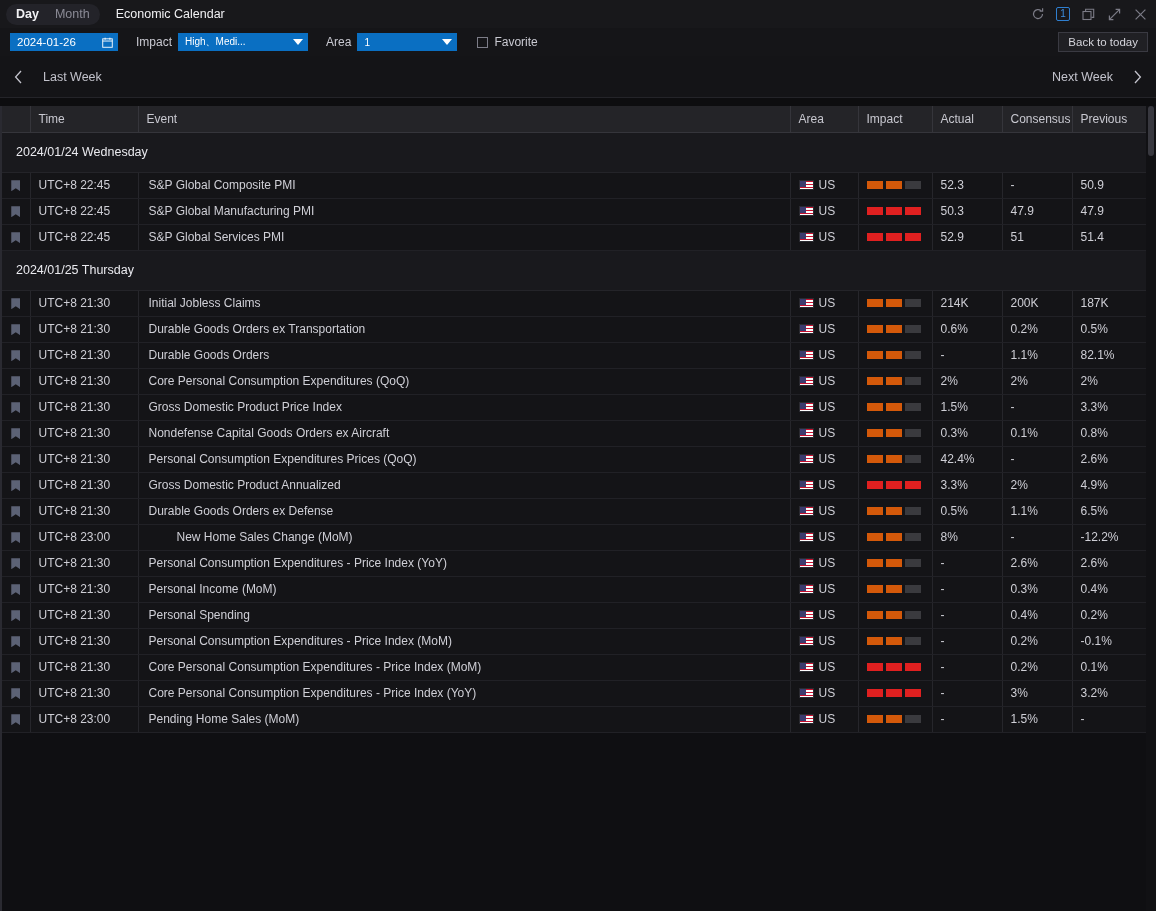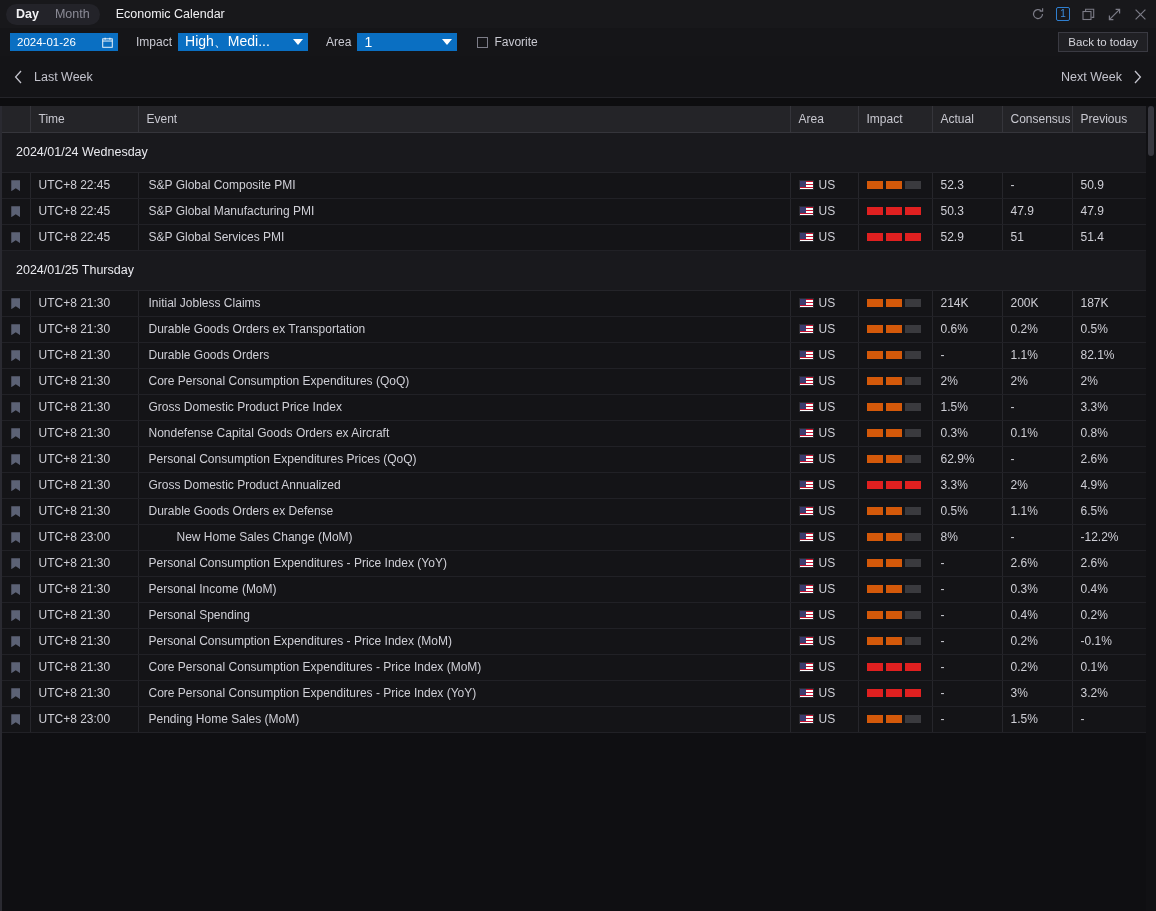--- a/index.html
+++ b/index.html
@@ -96,21 +96,21 @@
   }
   .fselect {
     background: #0a6fc2;
     height: 18px;
     display: flex;
     align-items: center;
     justify-content: space-between;
     padding: 0 5px 0 7px;
     cursor: pointer;
   }
-  .fselect span { font-size: 14px; color: #ffffff; white-space: nowrap; overflow: hidden; }
+  .fselect span { font-size: 10px; color: #ffffff; white-space: nowrap; overflow: hidden; }
   .fselect.impact { width: 130px; }
   .fselect.area { width: 100px; }
   .caret {
     width: 0; height: 0;
     border-left: 5px solid transparent;
     border-right: 5px solid transparent;
     border-top: 6px solid #ffffff;
     flex: none;
     margin-left: 4px;
   }
@@ -141,21 +141,21 @@
   .weeknav {
     height: 42px;
     background: #141417;
     display: flex;
     align-items: center;
     padding: 0 14px;
     border-bottom: 1px solid #242429;
     position: relative;
   }
   .wk-side {
-    display: flex; align-items: flex-end; gap: 11px;
+    display: flex; align-items: flex-end; gap: 20px;
     font-size: 12.5px; color: #c3c3cc; cursor: pointer;
     white-space: nowrap;
   }
   .wk-days {
     position: absolute;
     left: 0; right: 0;
     display: flex;
     justify-content: center;
     gap: 34px;
     pointer-events: none;
@@ -591,21 +591,21 @@
               <span>US</span>
             </div>
           </td>
           <td class="c-impact" style="width: 74px;">
             <div class="impact-bars">
               <i class="ibar on-med"></i>
               <i class="ibar on-med"></i>
               <i class="ibar off"></i>
             </div>
           </td>
-          <td class="c-actual" style="width: 70px;">62.9%</td>
+          <td class="c-actual" style="width: 70px;">42.4%</td>
           <td class="c-cons" style="width: 70px;">-</td>
           <td class="c-prev" style="width: 76px;">2.6%</td>
         </tr>
         <tr class="evt">
           <td class="c-flag" style="width: 28px;"><span class="bookmark"></span></td>
           <td class="c-time" style="width: 108px;">UTC+8 21:30</td>
           <td class="c-event" style="width: 652px;">Gross Domestic Product Annualized</td>
           <td class="c-area" style="width: 68px;">
             <div class="area-cell">
               <span class="flag-us"></span>

